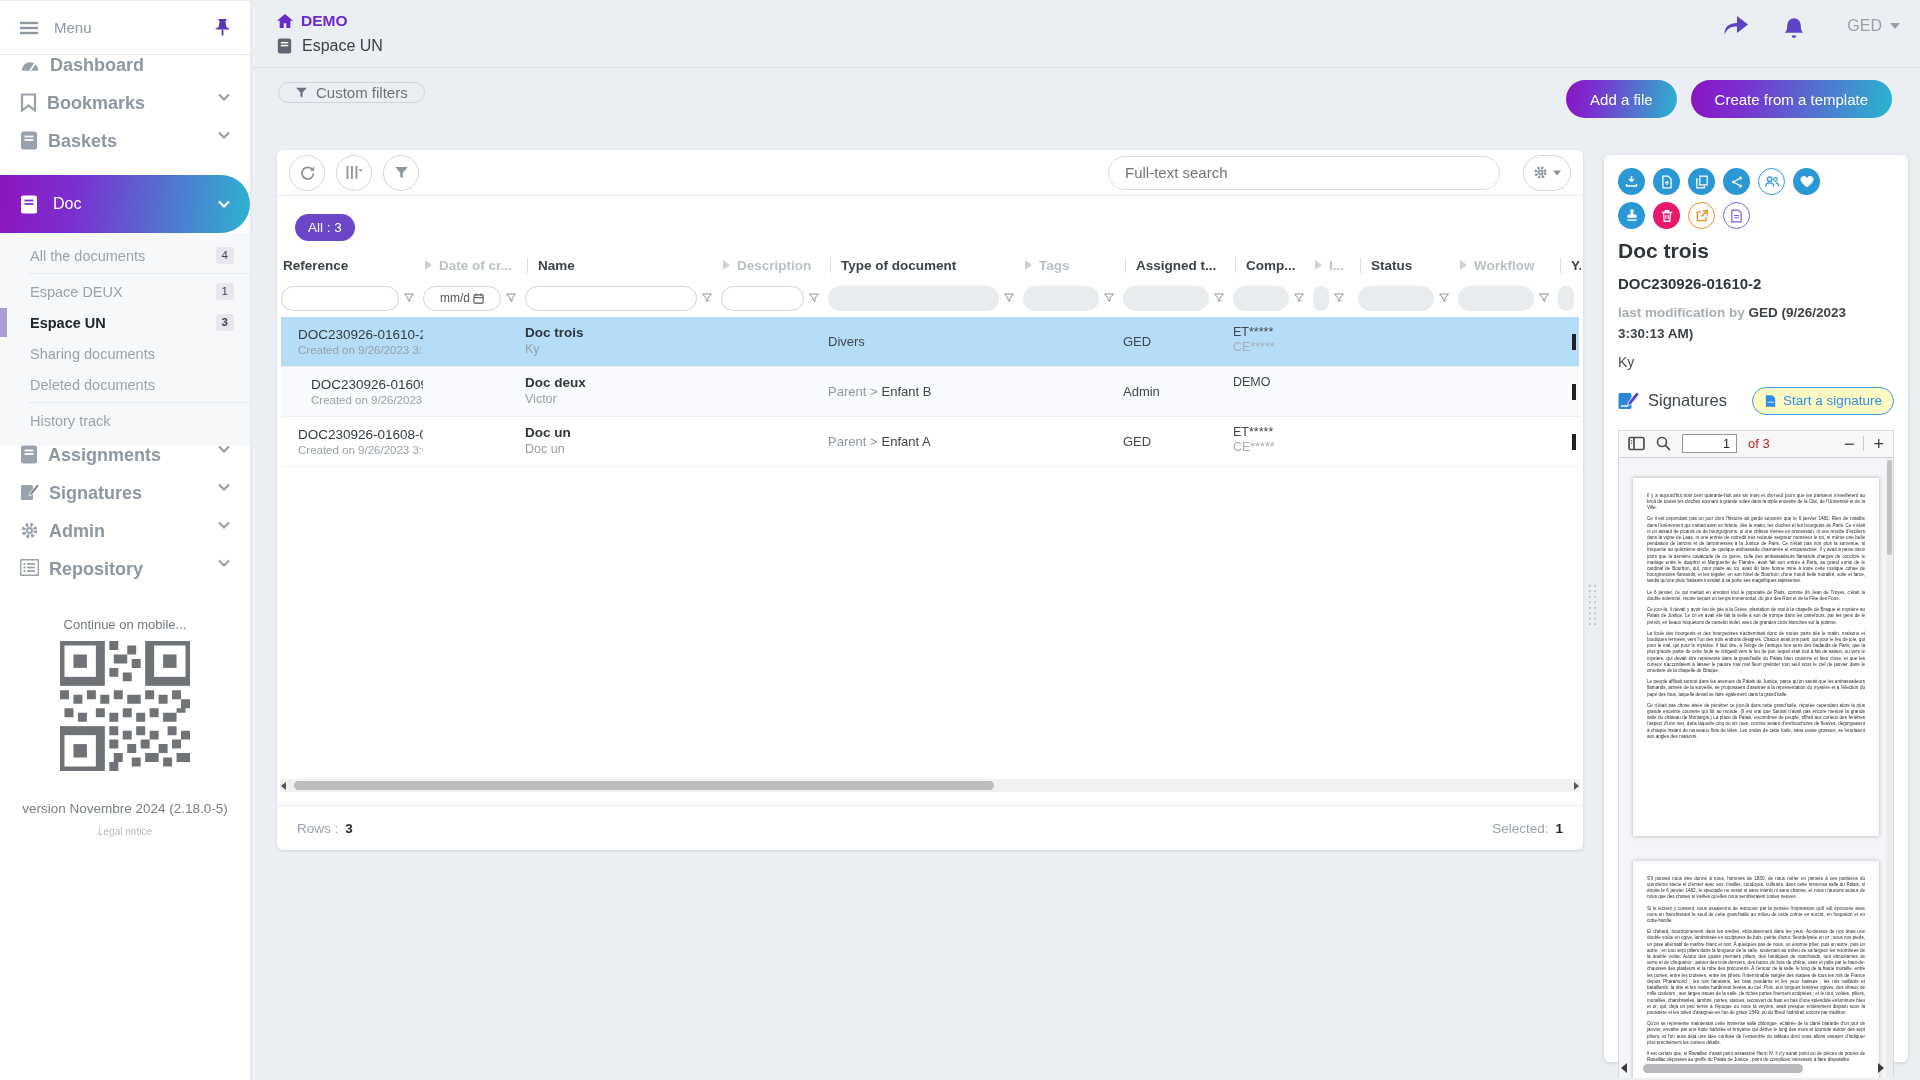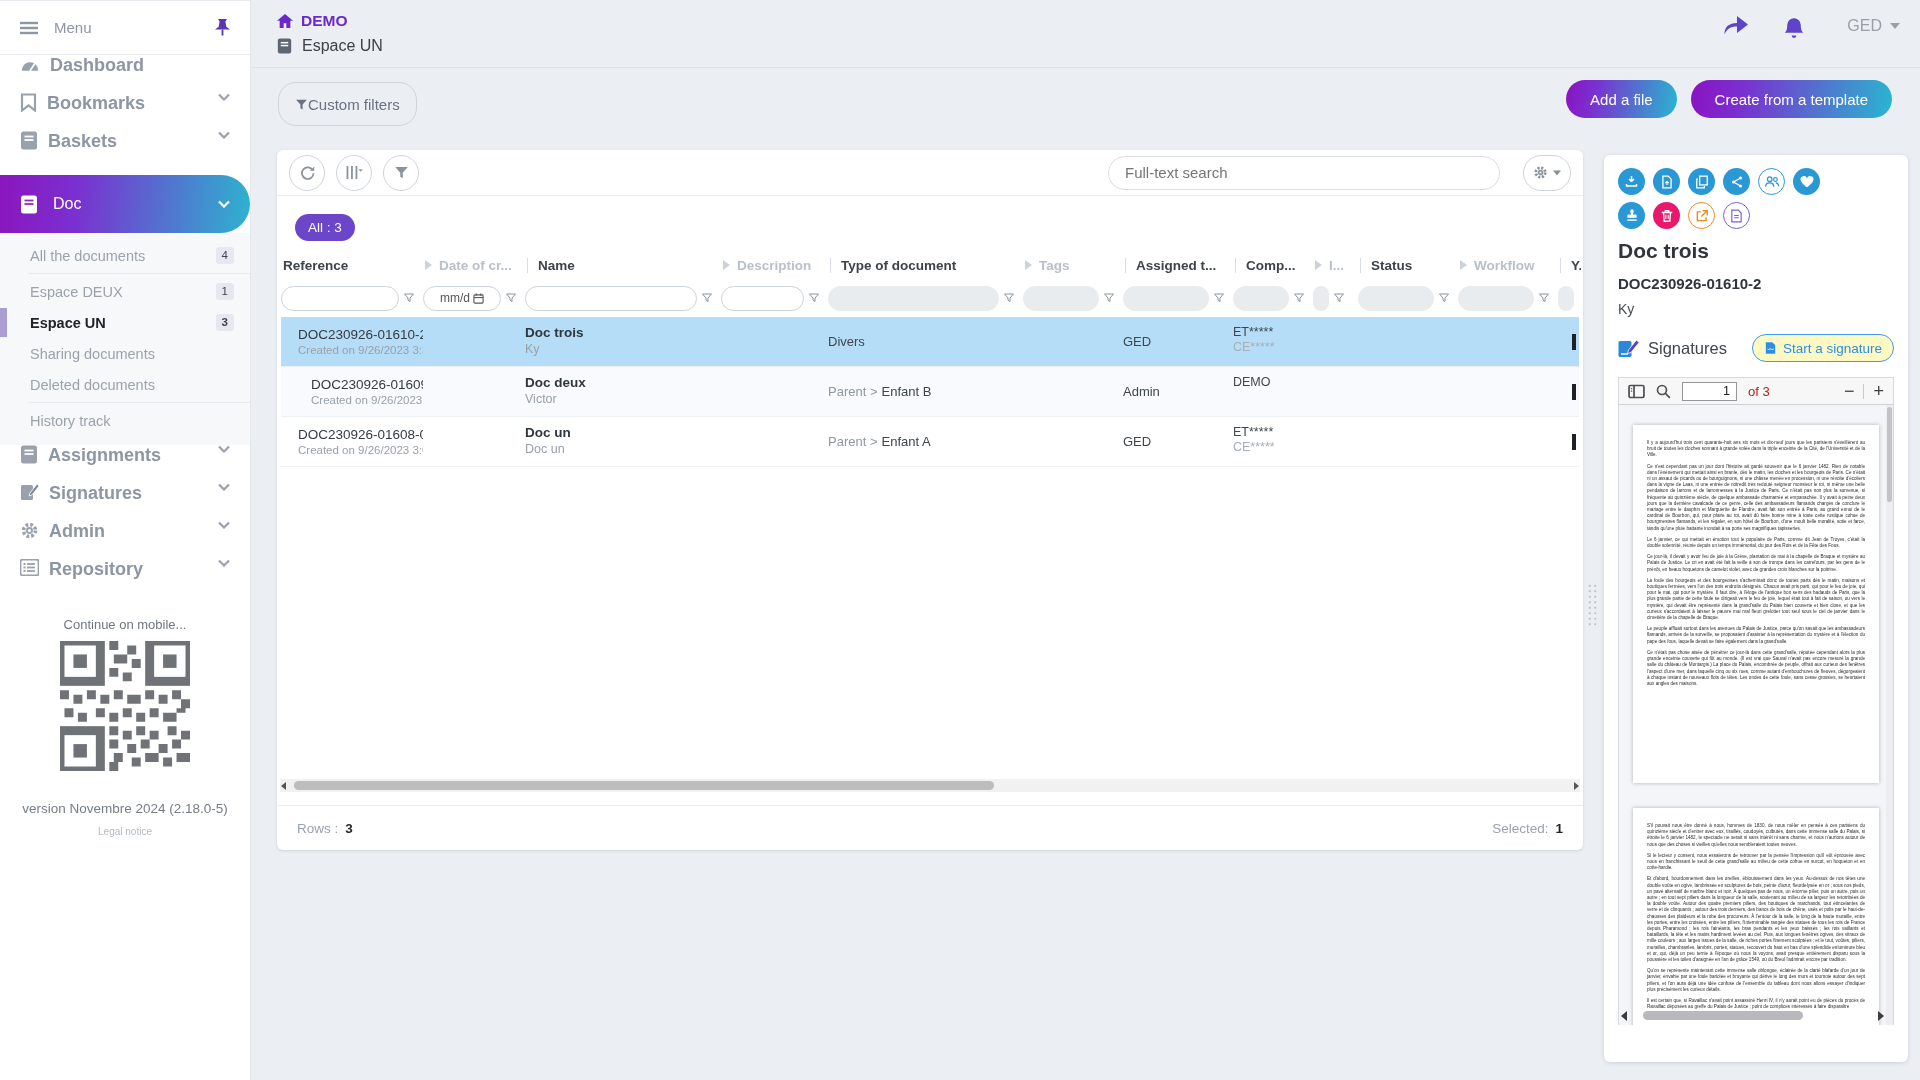--- a/index.html
+++ b/index.html
@@ -30,21 +30,21 @@
 .crumbs{position:absolute;left:25px;top:12px}
 .crumb1{display:flex;gap:8px;align-items:center;color:#6d28c9;font-weight:bold;font-size:15.5px}
 .crumb2{display:flex;gap:10px;align-items:center;color:#3a4148;font-size:16px;margin-top:7px}
 .topbar-right{position:absolute;right:20px;top:14px;display:flex;align-items:center}
 .searchpill{width:392px;height:32px;background:#eef1f6;border:1px solid #d9dde3;border-radius:16px;display:flex;align-items:center;padding:0 14px;gap:8px}
 .searchpill input{flex:1;border:none;background:transparent;outline:none;font-size:14.5px;color:#555;font-family:inherit}
 .topicon{margin-left:34px}
 .usermenu{margin-left:42px;display:flex;align-items:center;gap:8px;color:#9aa0a8;font-size:16px}
 .caret{width:0;height:0;border-left:5px solid transparent;border-right:5px solid transparent;border-top:6px solid #9aa0a8}
 
-.btn-outline{position:absolute;left:278px;top:82px;height:44px;border:1px solid #cfd4db;border-radius:18px;background:transparent;display:inline-flex;align-items:center;padding:0 16px;color:#6a7280;font-size:15px;font-family:inherit}
+.btn-outline{position:absolute;left:278px;top:82px;height:21px;border:1px solid #cfd4db;border-radius:18px;background:transparent;display:inline-flex;align-items:center;gap:8px;padding:0 16px;color:#6a7280;font-size:15px;font-family:inherit}
 .grad-group{position:absolute;right:28px;top:80px;display:flex;gap:14px}
 .btn-grad{height:38px;border:none;border-radius:19px;color:#fff;font-size:15px;padding:0 24px;background:linear-gradient(100deg,#8a13c2,#7b2fd0 25%,#29b6cf);display:inline-flex;align-items:center;font-family:inherit}
 
 .card{position:absolute;left:277px;top:150px;width:1306px;height:700px;background:#fff;border-radius:6px;box-shadow:0 1px 3px rgba(30,40,60,.13)}
 .card-toolbar{height:46px;display:flex;align-items:center;padding:0 12px;border-bottom:1px solid #ececf0;gap:11px}
 .circle-btn{width:36px;height:36px;border-radius:50%;border:1px solid #cfd4da;background:#fff;display:flex;align-items:center;justify-content:center;color:#8a929c}
 .fulltext{margin-left:auto;width:392px;height:34px;border:1px solid #d9dee4;border-radius:17px;display:flex;align-items:center;padding:0 16px}
 .fulltext input{width:100%;border:0;outline:0;font-size:15px;color:#555;font-family:inherit;background:transparent}
 .gear-btn{width:48px;height:36px;border:1px solid #cfd4da;border-radius:18px;margin-left:12px;display:flex;align-items:center;justify-content:center;gap:4px;color:#8a929c;background:#fff}
 .tab-pill{position:absolute;left:18px;top:64px;height:27px;background:#6b46c8;color:#fff;border-radius:14px;font-size:13.5px;display:inline-flex;align-items:center;padding:0 13px}
@@ -684,20 +684,24 @@
     <span class="ib opurple">
         <svg width="13" height="14" viewBox="0 0 20 24">
           <path d="M2 22V2h11l5 5v15z" fill="none" stroke="#7a5fd0" stroke-width="2"></path>
           <path d="M6 11h8M6 15h8" stroke="#7a5fd0" stroke-width="1.8"></path>
         </svg>
       </span>
   </div>
 
   <div class="p-title">Doc trois</div>
   <div class="p-ref">DOC230926-01610-2</div>
+  <div class="p-modif">
+    <span>last modification by</span>
+    <b>GED (9/26/2023 3:30:13 AM)</b>
+  </div>
   <div class="p-author">Ky</div>
 
   <div class="sig-row">
     <svg width="21" height="19" viewBox="0 0 21 19">
         <rect x="0.5" y="2" width="13" height="16" rx="1.5" fill="#2d87d8"></rect>
         <path d="M10.5 11 L18.5 1 L21 3.5 L13 13.5 l-3.4 1z" fill="#5a3fc9" stroke="#fff" stroke-width="0.8"></path>
         <path d="M3 15h7" stroke="#fff" stroke-width="1.4"></path>
       </svg>
     <span class="sig-label">Signatures</span>
     <button class="sig-btn">

